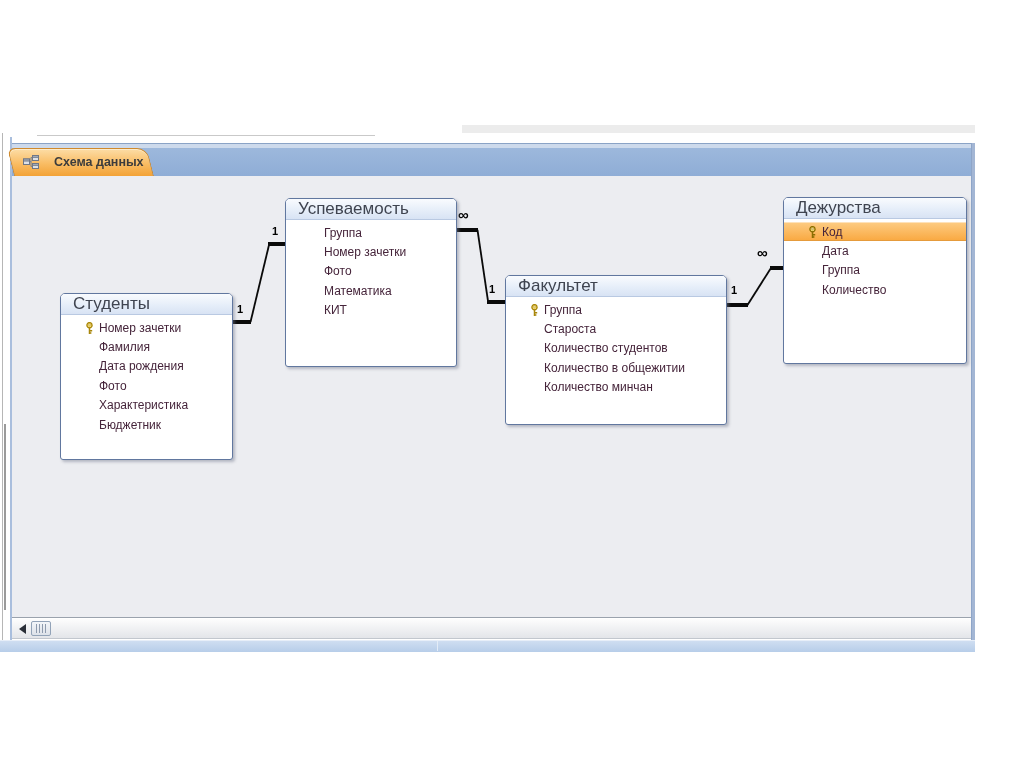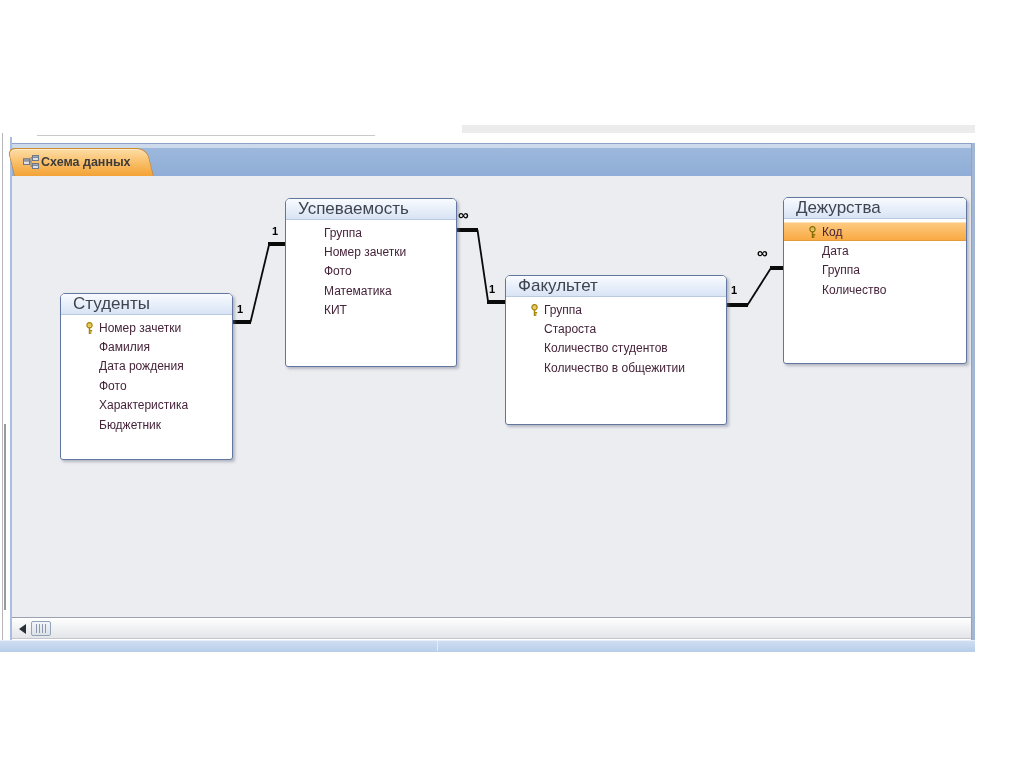--- a/index.html
+++ b/index.html
@@ -37,21 +37,21 @@
   }
   .doc-tab .tab-bg {
     position:absolute; left:0; top:0; width:100%; height:100%;
     background:linear-gradient(#fcdda6,#f9bc63 55%,#f3a236);
     border:1px solid #cf8a2e; border-bottom:none;
     border-radius:8px 10px 0 0;
     transform:skewX(14deg); transform-origin:bottom left;
     box-shadow:inset 0 1px 0 #fdeccb;
   }
   .doc-tab .tab-content {
-    position:relative; display:flex; align-items:center; gap:2px;
+    position:relative; display:flex; align-items:center; gap:15px;
     height:100%; padding-left:9px;
     font-size:12.5px; font-weight:bold; color:#3c3c3c;
   }
 
   
   .tcard {
     position:absolute; background:#fff;
     border:1px solid #61779f; border-radius:5px 5px 3px 3px;
     box-shadow:2px 2px 3px rgba(110,118,138,.45);
     overflow:hidden;
@@ -226,20 +226,23 @@
       </div>
       <div class="trow">
           <span class="fname">Староста</span>
         </div>
       <div class="trow">
           <span class="fname">Количество студентов</span>
         </div>
       <div class="trow">
           <span class="fname">Количество в общежитии</span>
         </div>
+      <div class="trow">
+          <span class="fname">Количество минчан</span>
+        </div>
     </div>
   </div>
 
   <div class="tcard" id="t-dezhurstva">
     <div class="thead">Дежурства</div>
     <div class="tbody">
       <div class="trow selected">
         <span class="keyspot">
           <svg width="11" height="13" viewBox="0 0 11 13">
               <circle cx="5.5" cy="3.2" r="2.6" fill="#f6dc74" stroke="#8a6d00" stroke-width="1.3"></circle>

